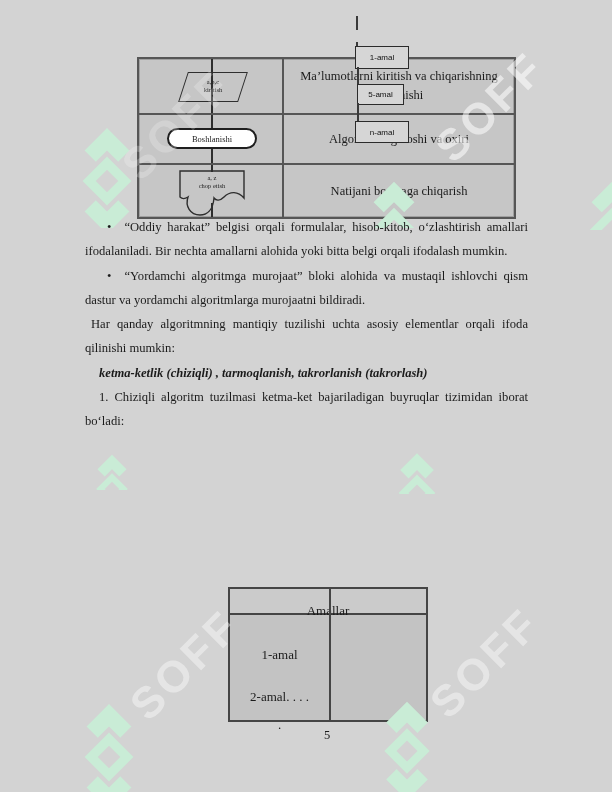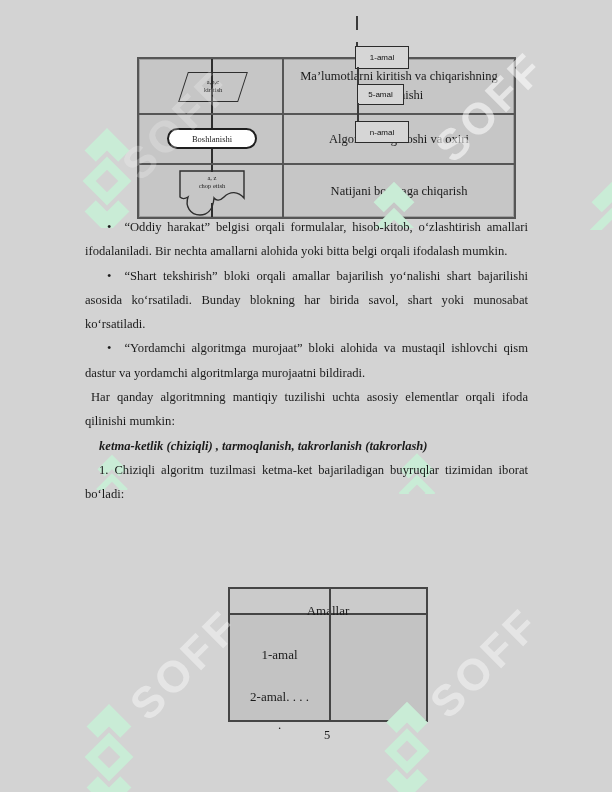--- a/index.html
+++ b/index.html
@@ -144,21 +144,20 @@
   <div class="fline" style="left:356px;top:16px;height:14px"></div>
   <div class="fline" style="left:356px;top:42px;height:5px"></div>
   <div class="fbox" style="left:355px;top:46px;width:52px;height:21px">1-amal</div>
   <div class="fline" style="left:357px;top:67px;height:17px"></div>
   <div class="fbox" style="left:357px;top:84px;width:45px;height:19px">5-amal</div>
   <div class="fline" style="left:357px;top:103px;height:18px"></div>
   <div class="fbox" style="left:355px;top:121px;width:52px;height:20px">n-amal</div>
 
   <div class="bodytxt">
     <p class="b"><span class="blt">•</span><span>“Oddiy harakat” belgisi orqali formulalar, hisob-kitob, o‘zlashtirish amallari ifodalaniladi. Bir nechta amallarni alohida yoki bitta belgi orqali ifodalash mumkin.</span></p>
-    <p class="b"><span class="blt">•</span><span>“Shart tekshirish” bloki orqali amallar bajarilish yo‘nalishi shart bajarilishi asosida ko‘rsatiladi. Bunday blokning har birida savol, shart yoki munosabat ko‘rsatiladi.</span></p>
     <p class="b"><span class="blt">•</span><span>“Yordamchi algoritmga murojaat” bloki alohida va mustaqil ishlovchi qism dastur va yordamchi algoritmlarga murojaatni bildiradi.</span></p>
     <p class="ind6">Har qanday algoritmning mantiqiy tuzilishi uchta asosiy elementlar orqali ifoda qilinishi mumkin:</p>
     <p class="ind14 bi">ketma-ketlik (chiziqli) , tarmoqlanish, takrorlanish (takrorlash)</p>
     <p class="ind14">1. Chiziqli algoritm tuzilmasi ketma-ket bajariladigan buyruqlar tizimidan iborat bo‘ladi:</p>
   </div>
 
   <div class="optab">
     <div class="hd">
       <div>Amallar</div>
     </div>

